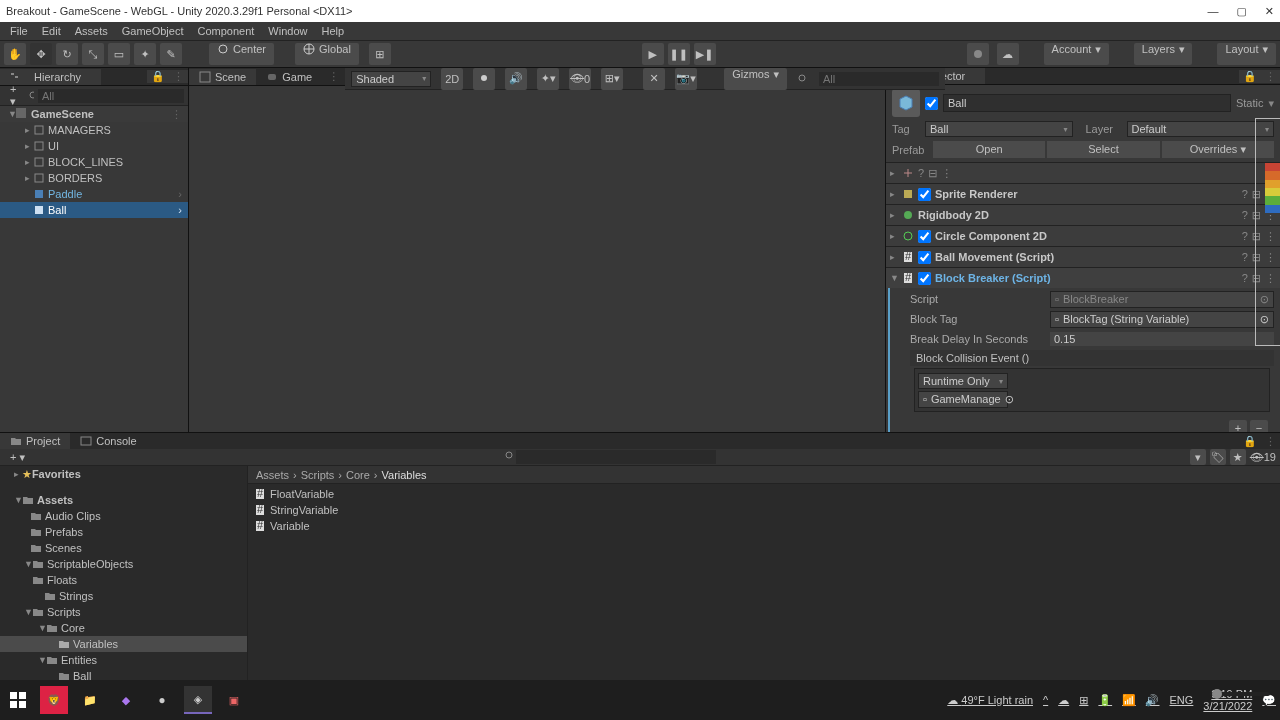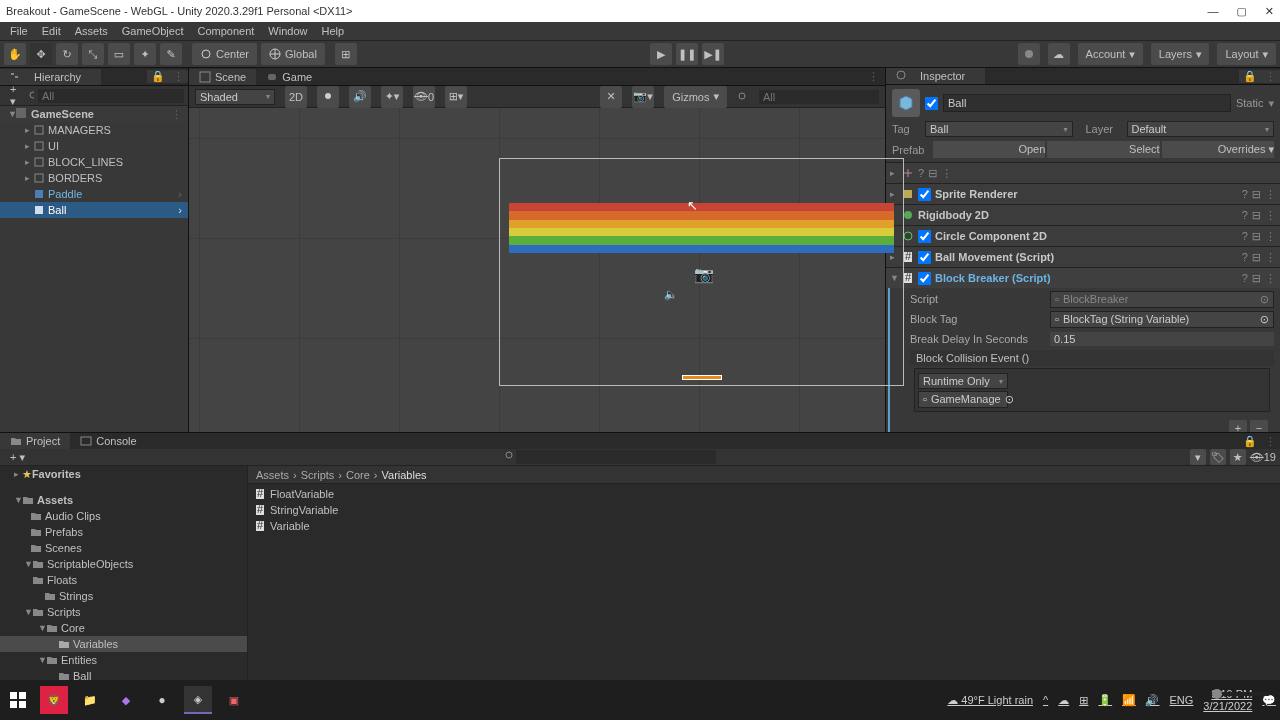--- a/index.html
+++ b/index.html
@@ -6,34 +6,34 @@
 body { width: 1280px; height: 720px; background: #2a2a2a; color: #c0c0c0; overflow: hidden; display: flex; flex-direction: column; }
 .titlebar { height: 22px; background: #fff; color: #333; display: flex; align-items: center; padding: 0 6px; justify-content: space-between; }
 .titlebar-btns { display: flex; gap: 18px; }
 .titlebar-btns span { cursor: pointer; }
 .menubar { height: 18px; background: #383838; display: flex; align-items: center; padding: 0 4px; gap: 2px; }
 .menubar span { padding: 2px 6px; cursor: pointer; }
 .toolbar { height: 28px; background: #383838; display: flex; align-items: center; padding: 0 4px; border-top: 1px solid #222; border-bottom: 1px solid #111; }
 .tool-group { display: flex; gap: 4px; align-items: center; }
 .tool-btn { width: 22px; height: 22px; display: flex; align-items: center; justify-content: center; background: #4b4b4b; border-radius: 2px; cursor: pointer; }
 .tool-btn.active { background: #333; }
-.tool-pill { height: 22px; padding: 0 8px; display: flex; align-items: center; background: #4b4b4b; border-radius: 2px; cursor: pointer; gap: 4px; }
+.tool-pill { height: 22px; padding: 0 8px; display: flex; align-items: flex-start; background: #4b4b4b; border-radius: 2px; cursor: pointer; gap: 4px; margin-left: 17px; }
 .content { flex: 1; display: flex; background: #383838; overflow: hidden; }
 .hierarchy { width: 189px; display: flex; flex-direction: column; border-right: 1px solid #111; }
 .panel-tab { height: 18px; background: #2a2a2a; display: flex; align-items: center; border-bottom: 1px solid #111; }
 .panel-tab span { padding: 2px 10px; background: #383838; }
 .tab-icon { width: 10px; height: 10px; margin-right: 4px; }
 .search-row { height: 20px; background: #333; display: flex; align-items: center; padding: 0 4px; gap: 4px; border-bottom: 1px solid #222; }
 .plus-btn { padding: 0 6px; cursor: pointer; display: flex; align-items: center; }
 .row { display: flex; align-items: center; height: 16px; padding-left: 8px; cursor: pointer; }
 .row.sel { background: #2b5a84; color: #fff; }
 .row svg, .row .ic { width: 12px; height: 12px; margin-right: 3px; flex-shrink: 0; }
 .arrow { width: 8px; color: #888; font-size: 9px; }
 .row-chevron { margin-left: auto; margin-right: 6px; color: #666; }
-.sceneview { flex: 1; display: flex; flex-direction: column; min-width: 0; position: relative; }
+.sceneview { flex: 1; display: flex; min-width: 0; position: relative; }
 .scene-tabs { height: 18px; background: #2a2a2a; display: flex; align-items: center; border-bottom: 1px solid #111; }
 .scene-tabs .stab { padding: 2px 10px; background: #383838; display: flex; align-items: center; gap: 4px; }
 .scene-tabs .stab.inactive { background: #2a2a2a; }
 .scene-toolbar { height: 22px; background: #333; display: flex; align-items: center; padding: 0 6px; gap: 10px; border-bottom: 1px solid #222; }
 .scene-canvas { flex: 1; background: #444; position: relative; }
 .grid { position: absolute; inset: 0; background-image: linear-gradient(#3c3c3c 1px, transparent 1px), linear-gradient(90deg, #3c3c3c 1px, transparent 1px); background-size: 100px 100px; background-position: 10px -70px; }
 .game-rect { position: absolute; left: 310px; top: 50px; width: 405px; height: 228px; border: 1px solid #bbb; }
 .blocks { position: absolute; left: 320px; top: 95px; width: 385px; height: 50px; display: flex; flex-direction: column; }
 .block-row { flex: 1; }
 .paddle { position: absolute; left: 493px; top: 267px; width: 40px; height: 5px; background: #e68a1e; border: 1px solid #fff; }
@@ -43,21 +43,21 @@
 
 .inspector { width: 395px; display: flex; flex-direction: column; border-left: 1px solid #111; background: #383838; }
 .insp-head { padding: 4px 6px; display: flex; flex-direction: column; gap: 4px; border-bottom: 1px solid #222; }
 .insp-row { display: flex; align-items: center; gap: 5px; }
 .cube-ic { width: 28px; height: 28px; background: #5a5a5a; border-radius: 3px; display: flex; align-items: center; justify-content: center; }
 .nameinp { flex: 1; background: #2f2f2f; border: 1px solid #222; color: #ccc; padding: 2px 4px; height: 18px; }
 .drop { background: #444; border: 1px solid #222; color: #ccc; padding: 1px 4px; height: 16px; flex: 1; display: flex; align-items: center; justify-content: space-between; }
 .drop::after { content: "▾"; color: #888; font-size: 8px; }
 .lbl { color: #9a9a9a; }
 .prefab-row { display: flex; gap: 2px; }
-.prefab-btn { flex: 1; background: #4b4b4b; text-align: right; padding: 2px 0; cursor: pointer; }
+.prefab-btn { flex: 1; background: #4b4b4b; text-align: center; padding: 2px 0; cursor: pointer; }
 .comp { border-bottom: 1px solid #222; }
 .comp-head { height: 20px; display: flex; align-items: center; padding: 0 4px; gap: 4px; background: #3c3c3c; cursor: pointer; }
 .comp-head.open { background: #3f3f3f; }
 .comp-arrow { width: 8px; color: #888; font-size: 9px; }
 .comp-ic { width: 12px; height: 12px; }
 .comp-name { flex: 1; font-weight: bold; color: #c8c8c8; }
 .comp-act { display: flex; gap: 4px; color: #888; }
 .comp-act span { cursor: pointer; }
 .comp-body { padding: 2px 6px 2px 20px; display: flex; flex-direction: column; gap: 2px; border-left: 2px solid #5aa0c9; margin-left: 2px; }
 .field-row { display: flex; align-items: center; height: 18px; }

